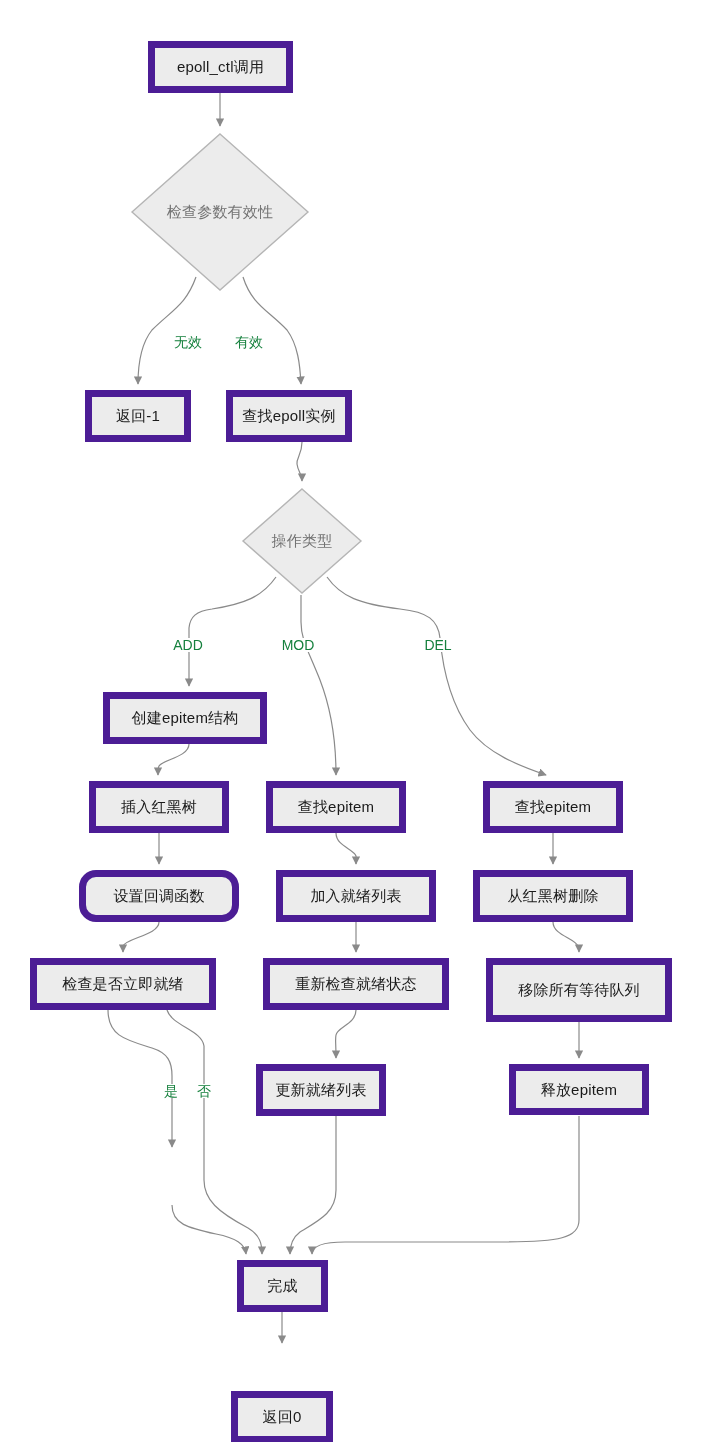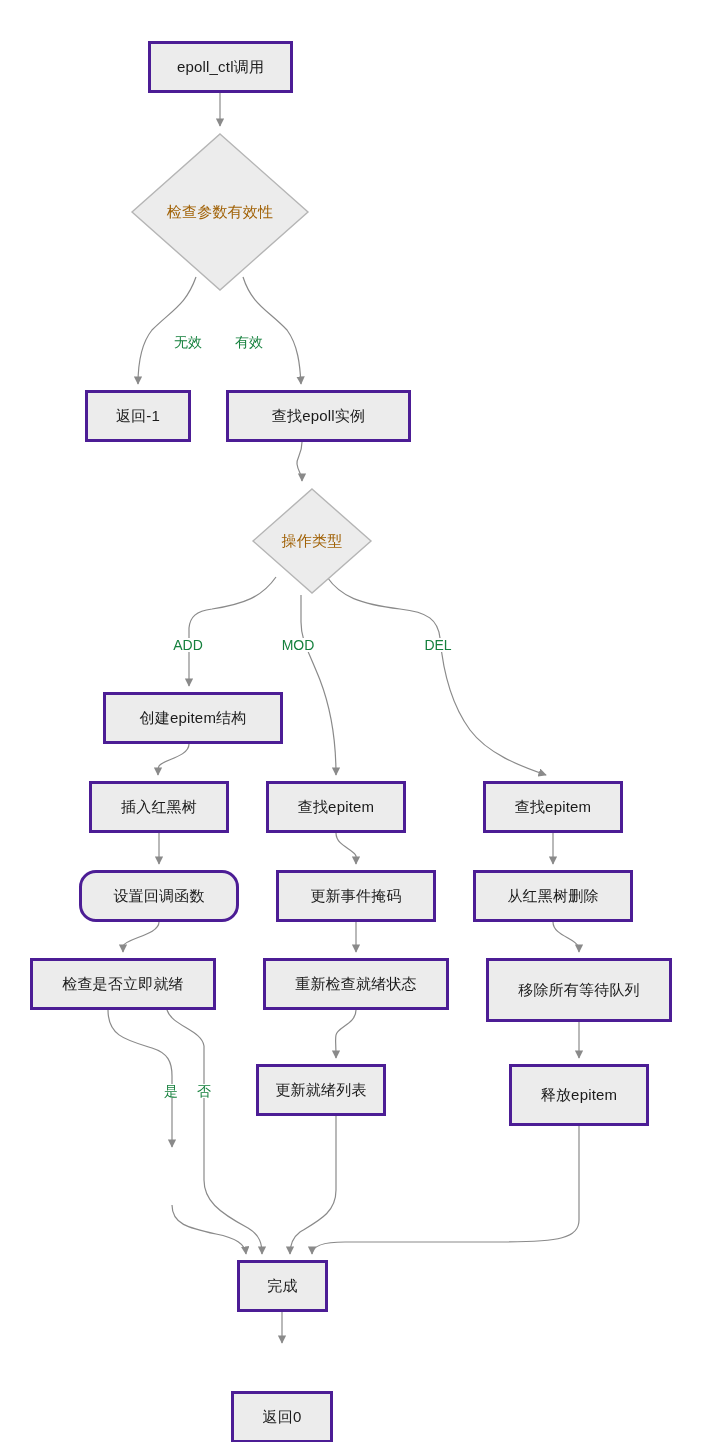--- a/index.html
+++ b/index.html
@@ -22,21 +22,21 @@
     left: 0;
     top: 0;
     width: 714px;
     height: 1442px;
     pointer-events: none;
   }
   .node {
     position: absolute;
     box-sizing: border-box;
     background: #ececec;
-    border: 3px solid #4c1d95;
+    border: 7px solid #4c1d95;
     display: flex;
     align-items: center;
     justify-content: center;
     color: #1a1a1a;
     font-size: 15px;
     line-height: 1.15;
     white-space: nowrap;
     letter-spacing: 0.2px;
   }
   .node.decision {
@@ -47,21 +47,21 @@
     position: absolute;
     left: 0;
     top: 0;
     width: 100%;
     height: 100%;
   }
   .decision .dlabel {
     position: relative;
     z-index: 2;
     font-size: 15px;
-    color: #a16207;
+    color: #737373;
   }
   .edge-label {
     position: absolute;
     font-size: 14px;
     color: #15803d;
     background: #ffffff;
     padding: 0 2px;
     white-space: nowrap;
     transform: translate(-50%, -50%);
     line-height: 1;
@@ -134,53 +134,53 @@
     <svg class="diamond-shape" viewBox="0 0 180 160" preserveAspectRatio="none">
       <polygon points="90,2 178,80 90,158 2,80" fill="#ececec" stroke="#b5b5b5" stroke-width="1.4"></polygon>
     </svg>
     <span class="dlabel">检查参数有效性</span>
   </div>
 
   <div class="node" style="left:85px; top:390px; width:106px; height:52px;">
     <span>返回-1</span>
   </div>
 
-  <div class="node" style="left:226px; top:390px; width:185px; height:52px;">
+  <div class="node" style="left:226px; top:390px; width:126px; height:52px;">
     <span>查找epoll实例</span>
   </div>
 
-  <div class="node decision" style="left:251px; top:487px; width:122px; height:108px;">
+  <div class="node decision" style="left:241px; top:487px; width:122px; height:108px;">
     <svg class="diamond-shape" viewBox="0 0 122 108" preserveAspectRatio="none">
       <polygon points="61,2 120,54 61,106 2,54" fill="#ececec" stroke="#b5b5b5" stroke-width="1.4"></polygon>
     </svg>
     <span class="dlabel">操作类型</span>
   </div>
 
-  <div class="node" style="left:103px; top:692px; width:180px; height:52px;">
+  <div class="node" style="left:103px; top:692px; width:164px; height:52px;">
     <span>创建epitem结构</span>
   </div>
 
   <div class="node" style="left:89px; top:781px; width:140px; height:52px;">
     <span>插入红黑树</span>
   </div>
 
   <div class="node" style="left:266px; top:781px; width:140px; height:52px;">
     <span>查找epitem</span>
   </div>
 
   <div class="node" style="left:483px; top:781px; width:140px; height:52px;">
     <span>查找epitem</span>
   </div>
 
   <div class="node" style="left:79px; top:870px; width:160px; height:52px;border-radius:17px;">
     <span>设置回调函数</span>
   </div>
 
   <div class="node" style="left:276px; top:870px; width:160px; height:52px;">
-    <span>更新事件掩码</span>
+    <span>加入就绪列表</span>
   </div>
 
   <div class="node" style="left:473px; top:870px; width:160px; height:52px;">
     <span>从红黑树删除</span>
   </div>
 
   <div class="node" style="left:30px; top:958px; width:186px; height:52px;justify-content:center;">
     <span>检查是否立即就绪</span>
   </div>
 
@@ -189,21 +189,21 @@
   </div>
 
   <div class="node" style="left:486px; top:958px; width:186px; height:64px;">
     <span>移除所有等待队列</span>
   </div>
 
   <div class="node" style="left:256px; top:1064px; width:130px; height:52px;">
     <span>更新就绪列表</span>
   </div>
 
-  <div class="node" style="left:509px; top:1064px; width:140px; height:62px;">
+  <div class="node" style="left:509px; top:1064px; width:140px; height:51px;">
     <span>释放epitem</span>
   </div>
 
 
   <div class="node" style="left:237px; top:1260px; width:91px; height:52px;">
     <span>完成</span>
   </div>
 
   <div class="node" style="left:231px; top:1349px; width:102px; height:52px;margin-top:42px;">
     <span>返回0</span>

